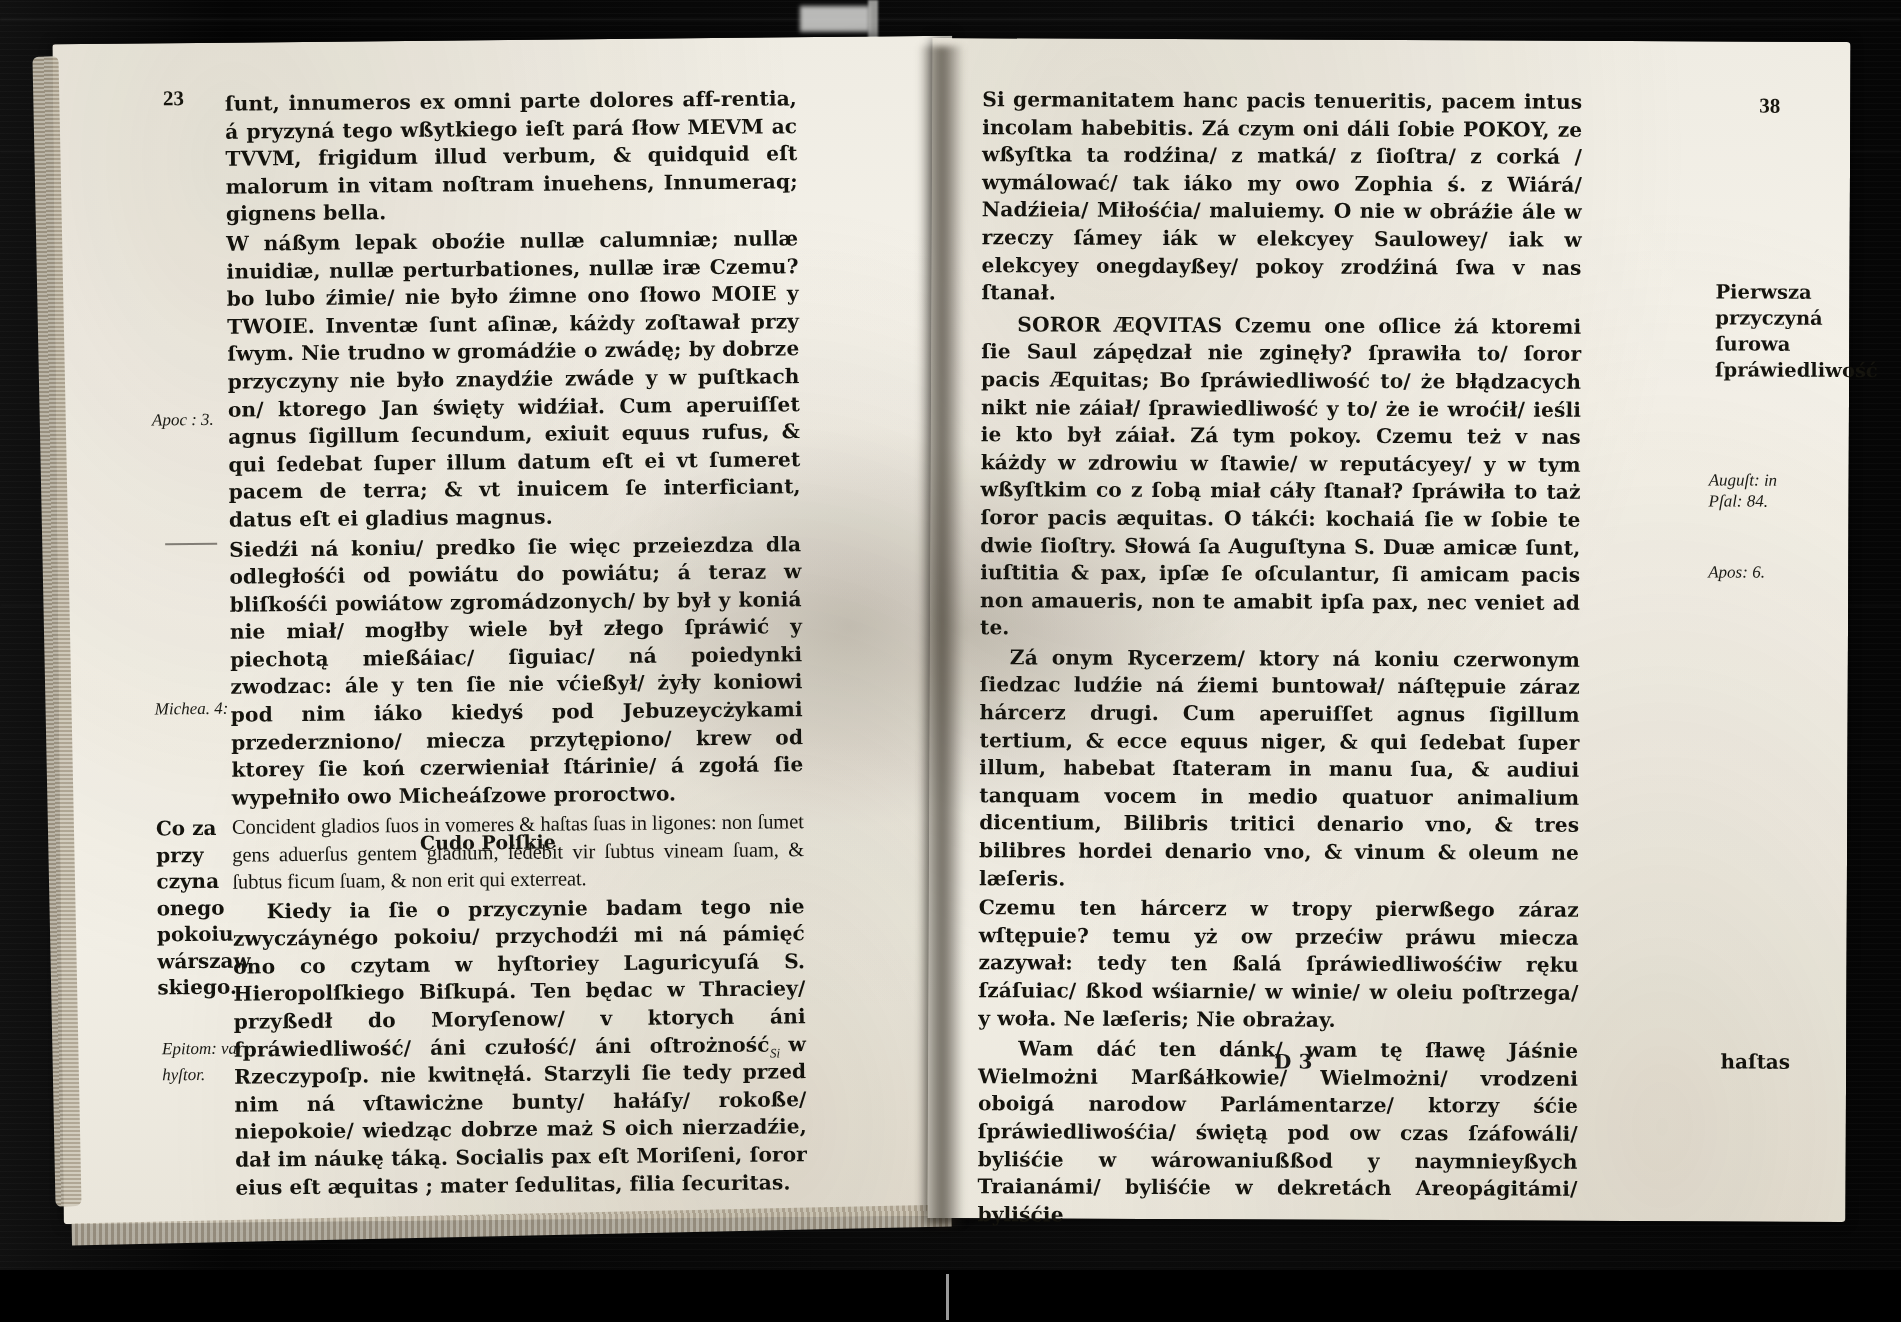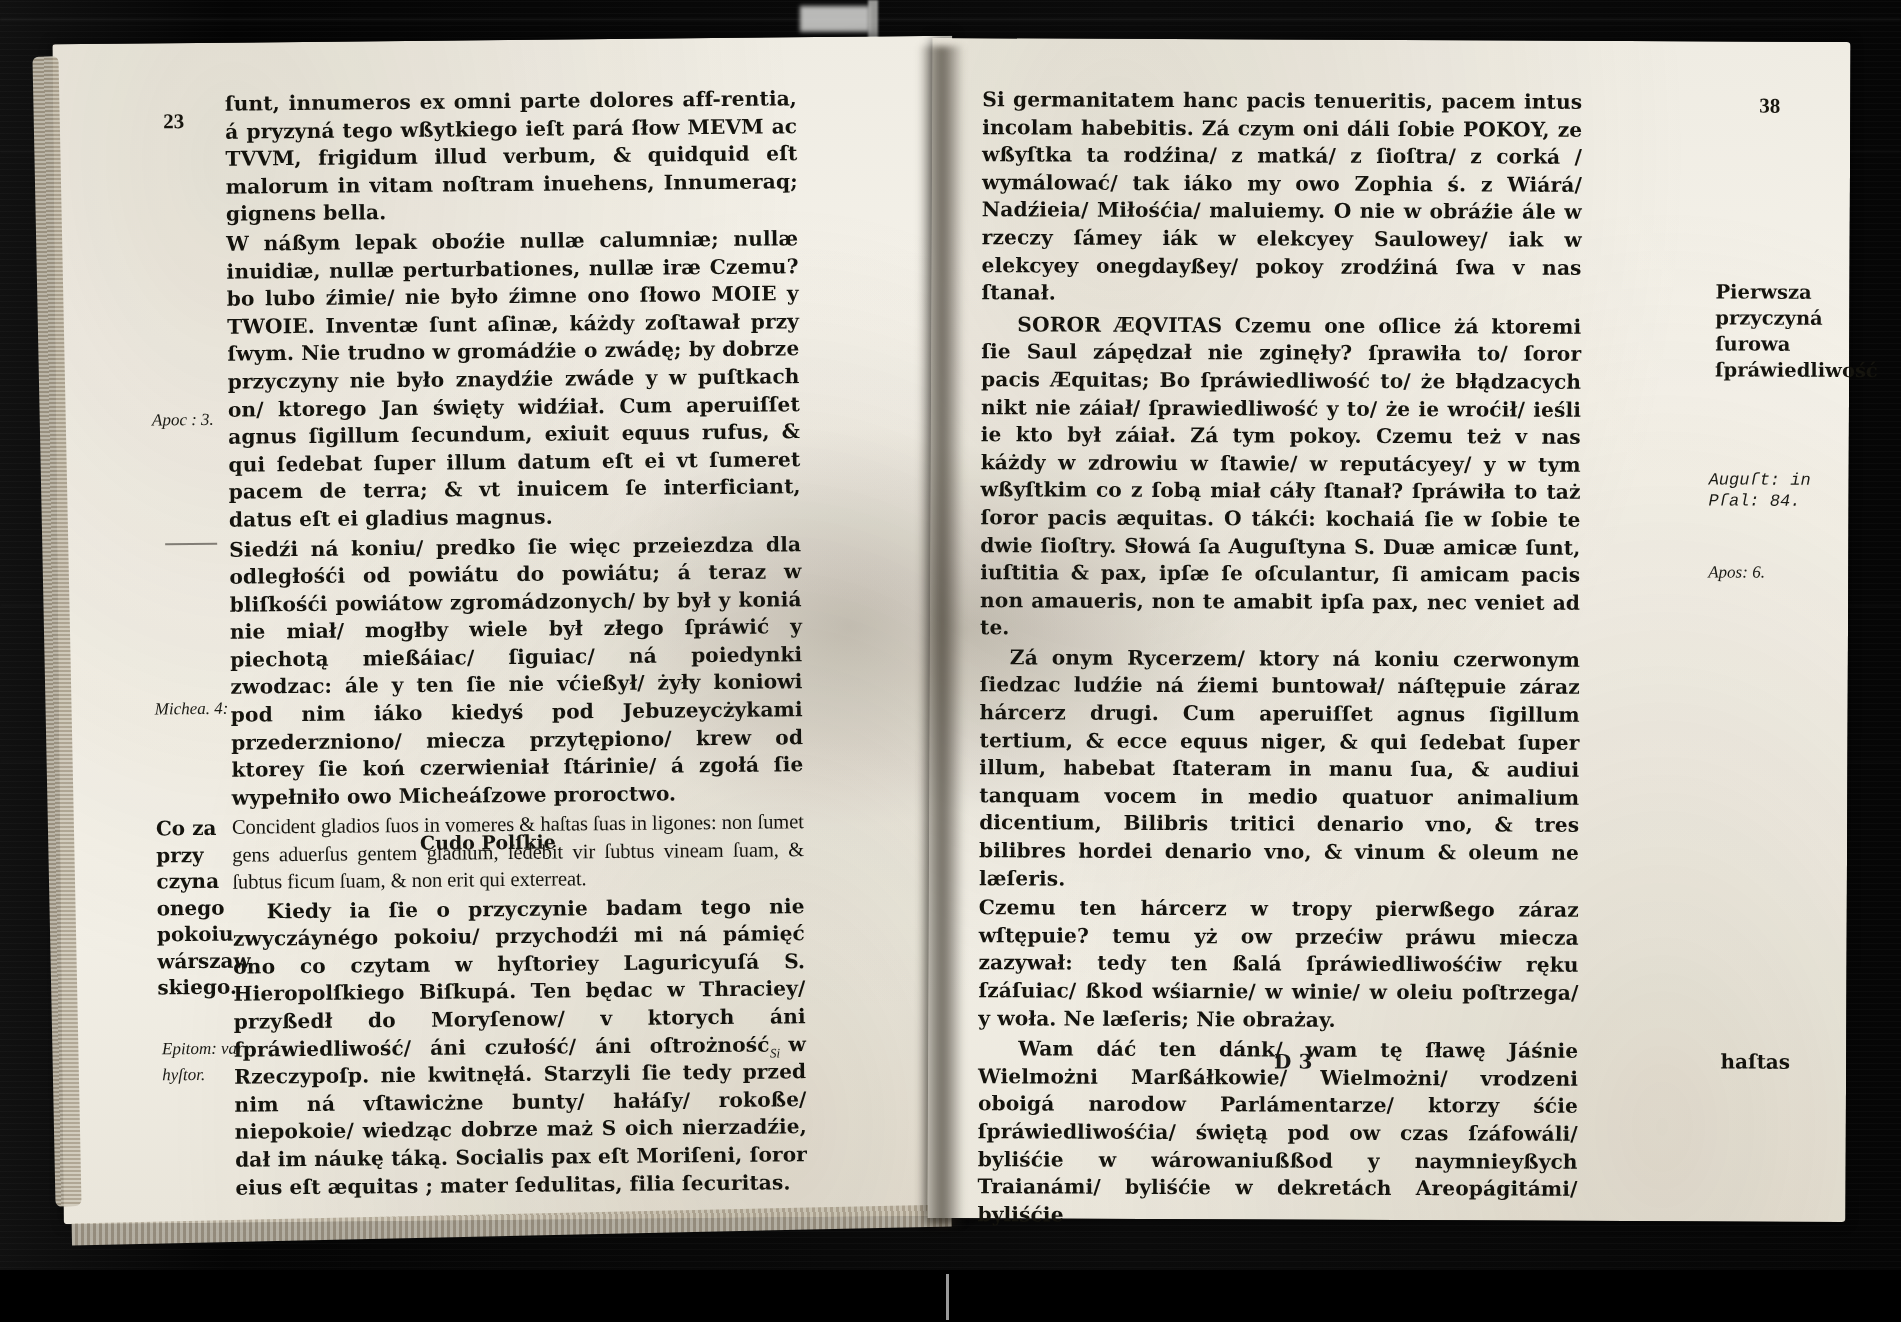--- a/index.html
+++ b/index.html
@@ -234,21 +234,21 @@
   <div class="top-white"></div>
   <div class="top-white2"></div>
 
   <div class="book">
 
     <div class="page page-left">
       <div class="edge-left"></div>
       <div class="edge-bottom"></div>
 
       <div class="content">
-        <div class="folio" style="left:110px; top:66px;">23</div>
+        <div class="folio" style="left:110px; top:43px;">23</div>
 
         <div class="col body" style="left:172px; top:48px; width:572px;">
           <div class="fraktur" style="text-align:justify;">ſunt, innumeros ex omni parte dolores aff-rentia, á pryzyná tego wßytkiego ieſt pará ſłow MEVM ac TVVM, frigidum illud verbum, &amp; quidquid eſt malorum in vitam noſtram inuehens, Innumeraq; gignens bella.</div>
           <div class="fraktur" style="margin-top:2px; text-align:justify;">W náßym lepak oboźie nullæ calumniæ; nullæ inuidiæ, nullæ perturbationes, nullæ iræ Czemu? bo lubo źimie/ nie było źimne ono ſłowo MOIE y TWOIE. Inventæ ſunt aſinæ, káżdy zoſtawał przy ſwym. Nie trudno w gromádźie o zwádę; by dobrze przyczyny nie było znaydźie zwáde y w puſtkach on/ ktorego Jan święty widźiał. Cum aperuiſſet agnus ſigillum ſecundum, exiuit equus rufus, &amp; qui ſedebat ſuper illum datum eſt ei vt ſumeret pacem de terra; &amp; vt inuicem ſe interficiant, datus eſt ei gladius magnus.</div>
           <div class="fraktur" style="margin-top:2px; text-align:justify;">Siedźi ná koniu/ predko ſie więc przeiezdza dla odległośći od powiátu do powiátu; á teraz w bliſkośći powiátow zgromádzonych/ by był y koniá nie miał/ mogłby wiele był złego ſpráwić y piechotą mießáiac/ ſiguiac/ ná poiedynki zwodzac: ále y ten ſie nie vćießył/ żyły koniowi pod nim iáko kiedyś pod Jebuzeycżykami przederzniono/ miecza przytępiono/ krew od ktorey ſie koń czerwieniał ſtárinie/ á zgołá ſie wypełniło owo Micheáſzowe proroctwo.</div>
           <div class="roman" style="margin-top:2px; text-align:justify; font-size:20.6px; line-height:27.4px;">Concident gladios ſuos in vomeres &amp; haſtas ſuas in ligones: non ſumet gens aduerſus gentem gladium, ſedebit vir ſubtus vineam ſuam, &amp; ſubtus ficum ſuam, &amp; non erit qui exterreat.</div>
           <div class="fraktur" style="margin-top:2px; text-align:justify; text-indent:34px;">Kiedy ia ſie o przyczynie badam tego nie zwyczáynégo pokoiu/ przychodźi mi ná pámięć ono co czytam w hyſtoriey Laguricyuſá S. Hieropolſkiego Biſkupá. Ten będac w Thraciey/ przyßedł do Moryſenow/ v ktorych áni ſpráwiedliwość/ áni czułość/ áni oſtrożność w Rzeczypoſp. nie kwitnęłá. Starzyli ſie tedy przed nim ná vſtawicżne bunty/ hałáſy/ rokoße/ niepokoie/ wiedząc dobrze maż S oich nierzadźie, dał im náukę táką. Socialis pax eſt Moriſeni, ſoror eius eſt æquitas ; mater ſedulitas, filia ſecuritas.</div>
         </div>
 
         <div class="marg-frak" style="left:360px; top:790px; width:230px;">Cudo Polſkie</div>
@@ -272,21 +272,21 @@
 
         <div class="col body" style="left:50px; top:48px; width:600px;">
           <div class="fraktur" style="text-align:justify;">Si germanitatem hanc pacis tenueritis, pacem intus incolam habebitis. Zá czym oni dáli ſobie POKOY, ze wßyſtka ta rodźina/ z matká/ z ſioſtra/ z corká / wymálować/ tak iáko my owo Zophia ś. z Wiárá/ Nadźieia/ Miłośćia/ maluiemy. O nie w obráźie ále w rzeczy ſámey iák w elekcyey Saulowey/ iak w elekcyey onegdayßey/ pokoy zrodźiná ſwa v nas ſtanał.</div>
           <div class="fraktur" style="margin-top:4px; text-align:justify; text-indent:36px;">SOROR ÆQVITAS Czemu one oſlice żá ktoremi ſie Saul zápędzał nie zginęły? ſprawiła to/ ſoror pacis Æquitas; Bo ſpráwiedliwość to/ że błądzacych nikt nie záiał/ ſprawiedliwość y to/ że ie wroćił/ ieśli ie kto był záiał. Zá tym pokoy. Czemu też v nas káżdy w zdrowiu w ſtawie/ w reputácyey/ y w tym wßyſtkim co z ſobą miał cáły ſtanał? ſpráwiła to taż ſoror pacis æquitas. O tákći: kochaiá ſie w ſobie te dwie ſioſtry. Słowá ſa Auguſtyna S. Duæ amicæ ſunt, iuſtitia &amp; pax, ipſæ ſe oſculantur, ſi amicam pacis non amaueris, non te amabit ipſa pax, nec veniet ad te.</div>
           <div class="fraktur" style="margin-top:2px; text-align:justify; text-indent:30px;">Zá onym Rycerzem/ ktory ná koniu czerwonym ſiedzac ludźie ná źiemi buntował/ náſtępuie záraz hárcerz drugi. Cum aperuiſſet agnus ſigillum tertium, &amp; ecce equus niger, &amp; qui ſedebat ſuper illum, habebat ſtateram in manu ſua, &amp; audiui tanquam vocem in medio quatuor animalium dicentium, Bilibris tritici denario vno, &amp; tres bilibres hordei denario vno, &amp; vinum &amp; oleum ne læſeris.</div>
           <div class="fraktur" style="margin-top:2px; text-align:justify;">Czemu ten hárcerz w tropy pierwßego záraz wſtępuie? temu yż ow przećiw práwu miecza zazywał: tedy ten ßalá ſpráwiedliwośćiw ręku ſzáſuiac/ ßkod wśiarnie/ w winie/ w oleiu poſtrzega/ y woła. Ne læſeris; Nie obrażay.</div>
           <div class="fraktur" style="margin-top:3px; text-align:justify; text-indent:40px;">Wam dáć ten dánk/ wam tę ſławę Jáśnie Wielmożni Marßáłkowie/ Wielmożni/ vrodzeni oboigá narodow Parlámentarze/ ktorzy śćie ſpráwiedliwośćia/ świętą pod ow czas ſzáfowáli/ byliśćie w wárowaniußßod y naymnieyßych Traianámi/ byliśćie w dekretách Areopágitámi/ byliśćie</div>
         </div>
 
         <div class="marg-frak" style="right:42px; top:238px; width:92px; font-size:19.5px; line-height:26px;">Pierwsza przyczyná ſurowa ſpráwiedliwość</div>
-        <div class="marginal" style="right:36px; top:428px; width:104px;font-family:Liberation Mono, monospace;">Auguſt: in Pſal: 84.</div>
+        <div class="marginal" style="right:36px; top:428px; width:104px;">Auguſt: in Pſal: 84.</div>
         <div class="marginal" style="right:48px; top:520px; width:92px;">Apos: 6.</div>
 
         <div class="sig" style="left:302px; top:1010px;">D 3</div>
         <div class="marg-frak" style="right:56px; top:1008px; font-size:20px;">haſtas</div>
       </div>
       <div class="aging"></div>
     </div>
 
     <div class="gutter-shadow"></div>
   </div>

